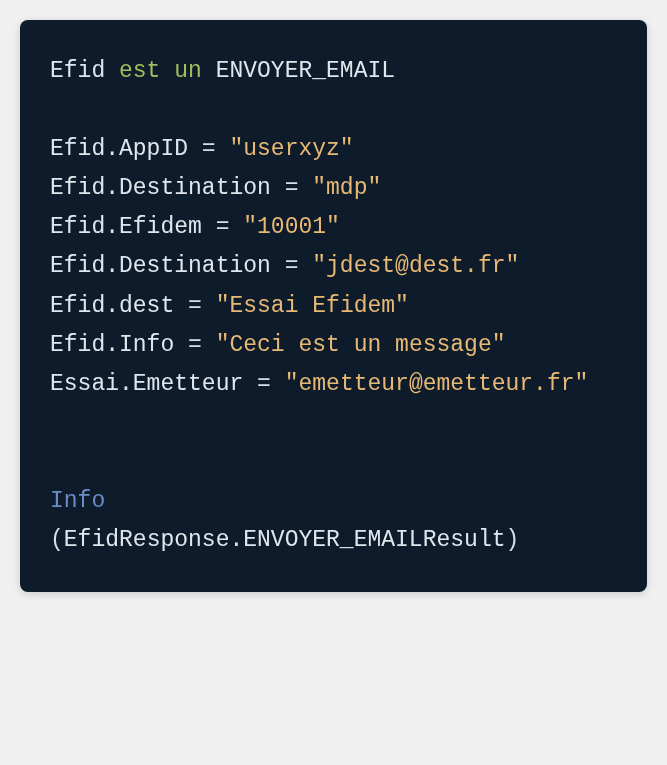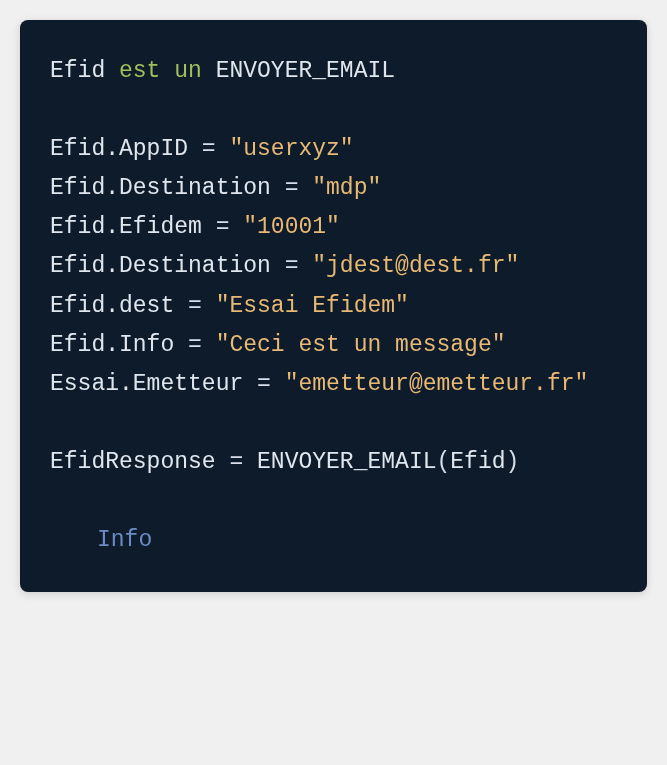--- a/index.html
+++ b/index.html
@@ -20,33 +20,33 @@
     font-size: 23px;
     line-height: 1.7;
     white-space: pre-wrap;
     word-break: break-all;
     color: #e0e6ed;
     font-weight: 500;
   }
   .tk-default { color: #e0e6ed; }
   .tk-keyword { color: #a3be5c; }
   .tk-string { color: #e8b974; }
-  .tk-info { color: #6b8cc7; margin-left: 47px; }
+  .tk-info { color: #6b8cc7; }
   .tk-punct { color: #d8dee9; }
 </style>
 </head>
 <body>
 
 <div class="code-block" id="code-container">
     <div class="code-line"><span class="tk-default">Efid </span><span class="tk-keyword">est un</span><span class="tk-default"> ENVOYER_EMAIL</span></div>
     <div class="code-line"><span class="tk-default"> </span></div>
     <div class="code-line"><span class="tk-default">Efid.AppID </span><span class="tk-punct">=</span><span class="tk-default"> </span><span class="tk-string">"userxyz"</span></div>
     <div class="code-line"><span class="tk-default">Efid.Destination </span><span class="tk-punct">=</span><span class="tk-default"> </span><span class="tk-string">"mdp"</span></div>
     <div class="code-line"><span class="tk-default">Efid.Efidem </span><span class="tk-punct">=</span><span class="tk-default"> </span><span class="tk-string">"10001"</span></div>
     <div class="code-line"><span class="tk-default">Efid.Destination </span><span class="tk-punct">=</span><span class="tk-default"> </span><span class="tk-string">"jdest@dest.fr"</span></div>
     <div class="code-line"><span class="tk-default">Efid.dest </span><span class="tk-punct">=</span><span class="tk-default"> </span><span class="tk-string">"Essai Efidem"</span></div>
     <div class="code-line"><span class="tk-default">Efid.Info </span><span class="tk-punct">=</span><span class="tk-default"> </span><span class="tk-string">"Ceci est un message"</span></div>
     <div class="code-line"><span class="tk-default">Essai.Emetteur </span><span class="tk-punct">=</span><span class="tk-default"> </span><span class="tk-string">"emetteur@emetteur.fr"</span></div>
     <div class="code-line"><span class="tk-default"> </span></div>
-    <div class="code-line"><span class="tk-default">EfidResponse </span><span class="tk-punct">=</span><span class="tk-default"> ENVOYER_EMAIL</span><span class="tk-punct">(</span><span class="tk-default">Efid</span><span class="tk-punct">)</span></div>
     <div class="code-line"><span class="tk-default"> </span></div>
     <div class="code-line"><span class="tk-info">Info</span></div>
+    <div class="code-line"><span class="tk-punct">(</span><span class="tk-default">EfidResponse.ENVOYER_EMAILResult</span><span class="tk-punct">)</span></div>
   </div>
 
 </body></html>

